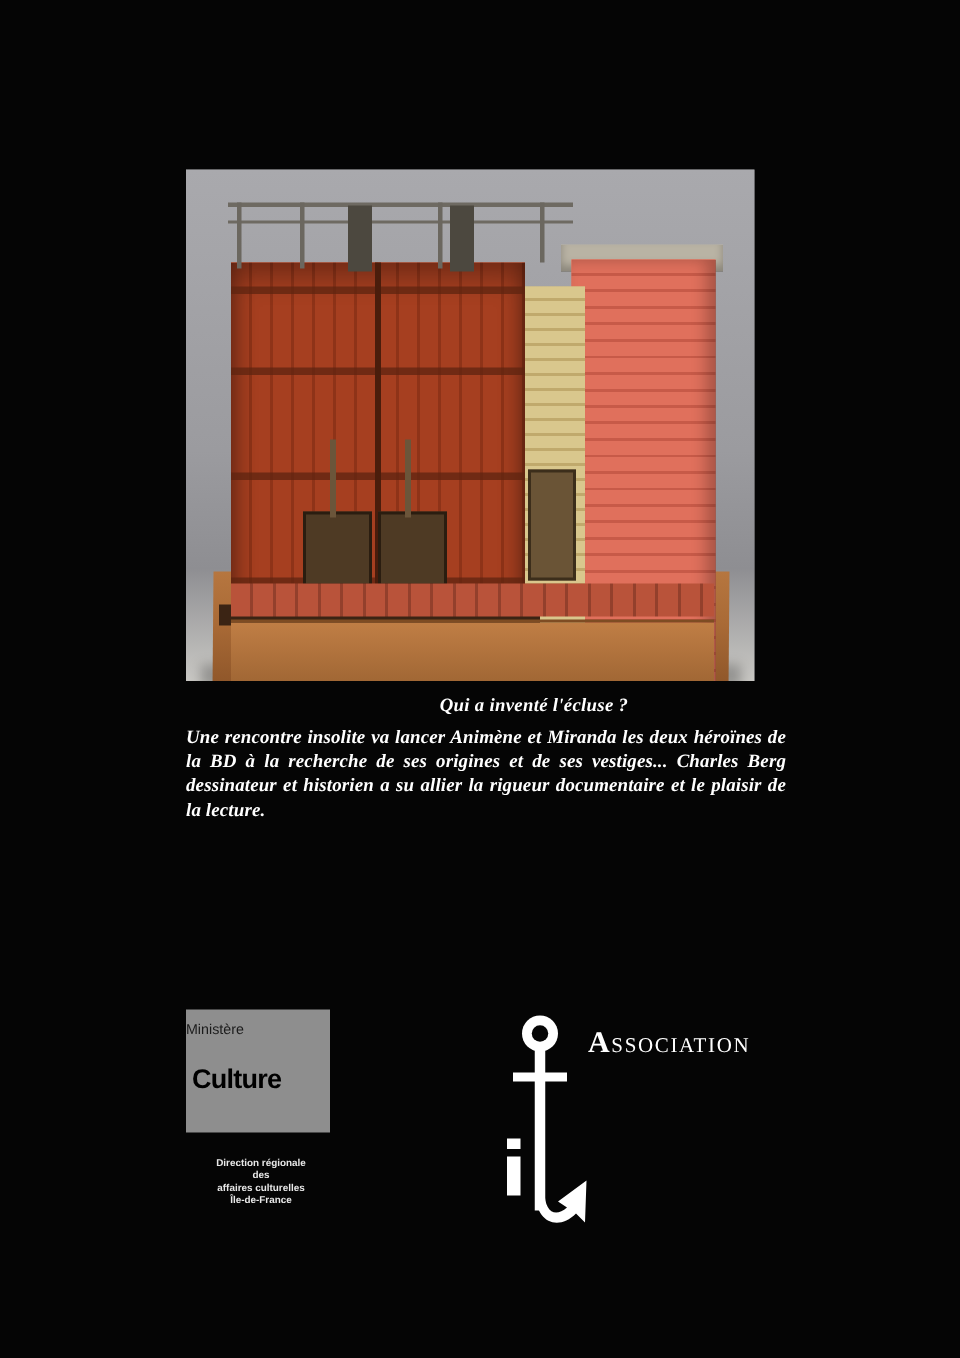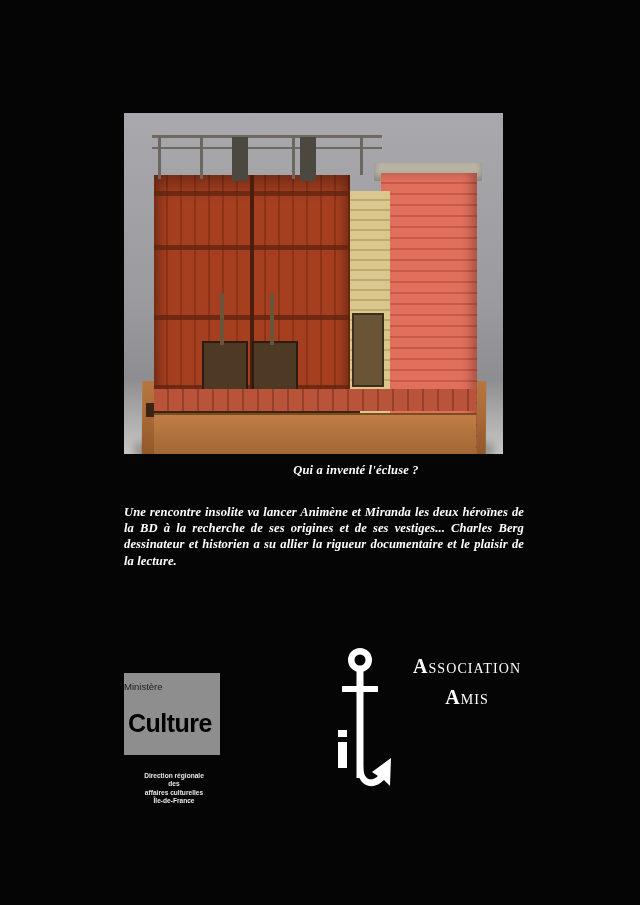--- a/index.html
+++ b/index.html
@@ -203,21 +203,21 @@
     text-align: center;
     font-size: 12.5px;
     font-weight: bold;
     font-style: italic;
     letter-spacing: .2px;
     padding-left: 36px;
   }
   .blurb {
     position: absolute;
     left: 124px;
-    top: 504px;
+    top: 483px;
     width: 400px;
     font-size: 12.6px;
     font-weight: bold;
     font-style: italic;
     line-height: 16.2px;
     text-align: justify;
     letter-spacing: .1px;
   }
 
   
@@ -237,21 +237,21 @@
     text-align: left;
     font-family: "Liberation Sans", sans-serif;
     font-size: 9.5px;
     color: #1b1b1b;
   }
   .ministry-culture {
     position: absolute;
     left: 4px;
     top: 36px;
     font-family: "Liberation Sans", sans-serif;
-    font-size: 25px;
+    font-size: 18px;
     font-weight: bold;
     color: #000000;
     letter-spacing: -0.5px;
   }
   .ministry-sub {
     position: absolute;
     left: 124px;
     top: 772px;
     width: 100px;
     text-align: center;
@@ -259,24 +259,23 @@
     font-size: 6.6px;
     line-height: 8.4px;
     font-weight: bold;
     color: #e8e8e8;
   }
 
   
   .assoc {
     position: absolute;
     left: 332px;
-    top: 646px;
+    top: 675px;
     width: 200px;
     height: 160px;
-    text-align: center;
   }
   .anchor {
     position: absolute;
     left: 0;
     top: 0;
     width: 70px;
     height: 155px;
   }
   .assoc-lines {
     position: absolute;
@@ -362,19 +361,16 @@
       <rect x="24.5" y="24" width="7" height="108" fill="#ffffff"></rect>
       <rect x="10" y="40" width="36" height="6" fill="#ffffff"></rect>
       <path d="M25 120 C25 140 40 146 52 134 L58 140 L59 112 L40 126 L46 130 C38 137 31 133 31 119 Z" fill="#ffffff"></path>
       <rect x="6" y="96" width="9" height="26" fill="#ffffff"></rect>
       <rect x="6" y="84" width="9" height="7" fill="#ffffff"></rect>
     </svg>
     <div class="assoc-lines">
       <div class="assoc-line">
         <span class="cap">A</span><span>SSOCIATION</span>
       </div>
-      <div class="assoc-line">
-        <span class="cap">A</span><span>MIS</span>
-      </div>
     </div>
   </div>
 
 </div>
 
 </body></html>

